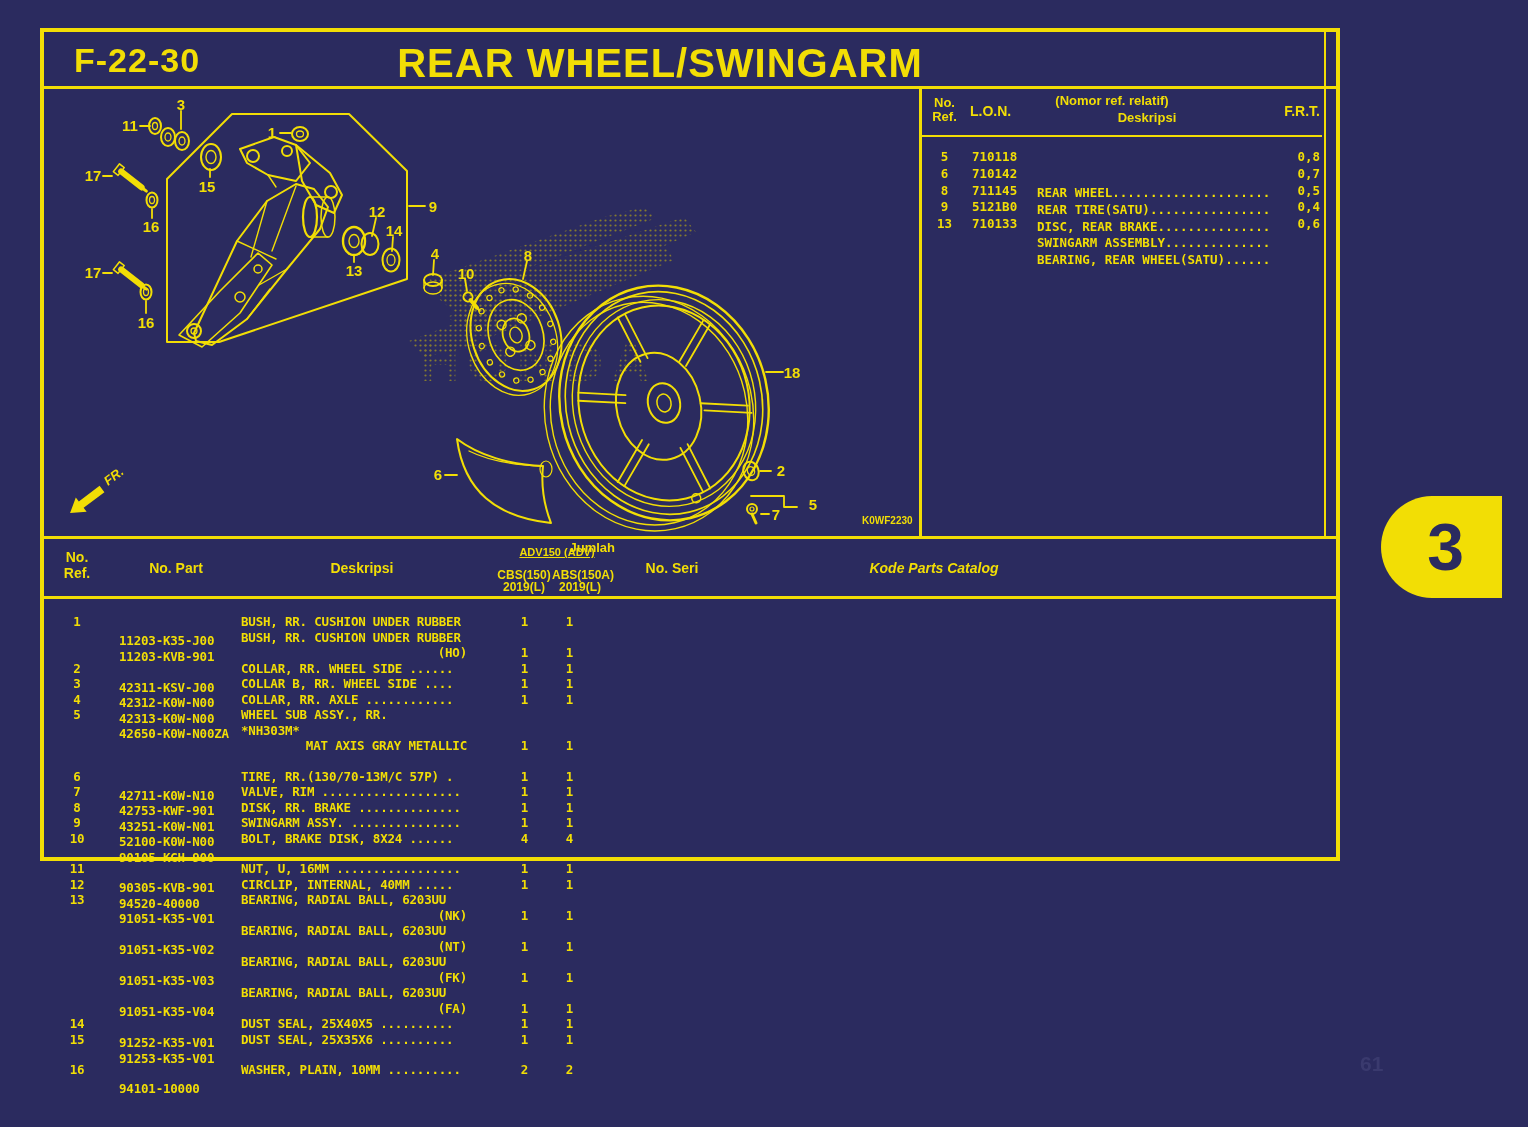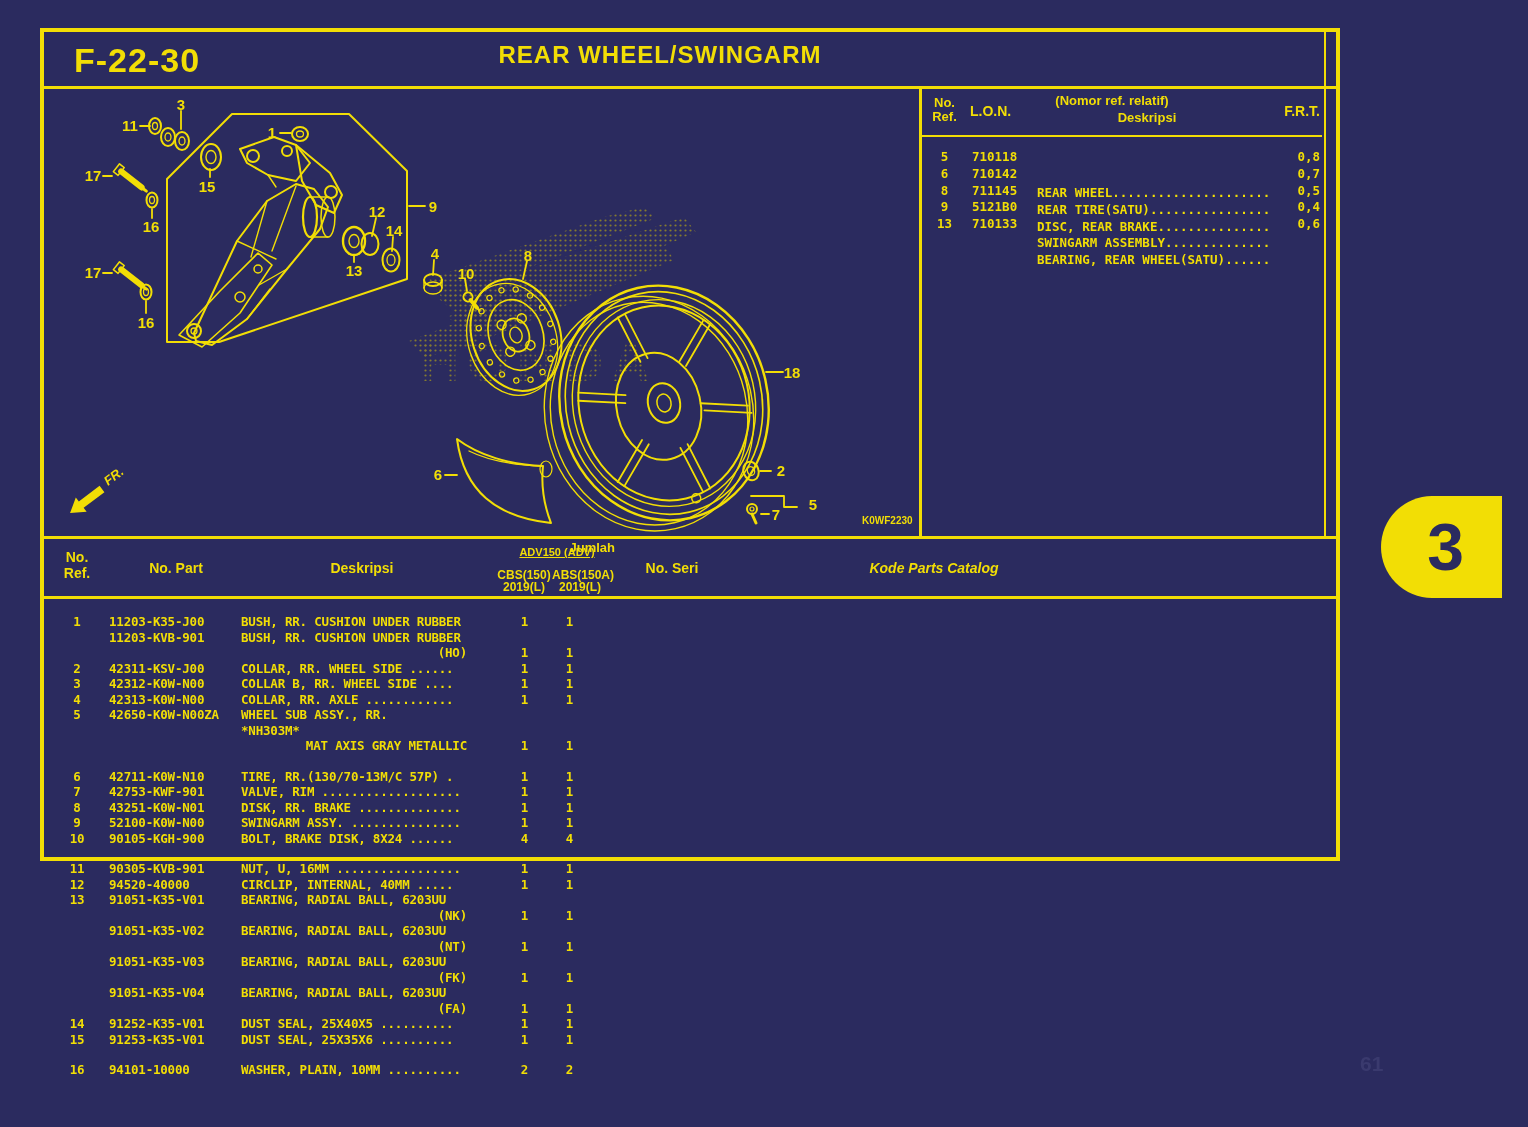--- a/index.html
+++ b/index.html
@@ -9,21 +9,21 @@
     --faint:#3a3a6e;
   }
   html,body{margin:0;padding:0;background:var(--bg);}
   #stage{position:relative;width:1528px;height:1127px;background:var(--bg);overflow:hidden;
          font-family:"Liberation Sans",sans-serif;color:var(--yellow);}
   
   .frame{position:absolute;left:40px;top:28px;width:1300px;height:833px;
          border:4px solid var(--yellow);box-sizing:border-box;}
   .titlebar{position:absolute;left:0;top:0;width:100%;height:57px;border-bottom:3px solid var(--yellow);box-sizing:border-box;}
   .page-code{position:absolute;left:30px;top:9px;font-size:34px;font-weight:bold;letter-spacing:1px;}
-  .page-title{position:absolute;left:0;right:60px;top:9px;text-align:center;font-size:24px;font-weight:bold;letter-spacing:1px;}
+  .page-title{position:absolute;left:0;right:60px;top:9px;text-align:center;font-size:40px;font-weight:bold;letter-spacing:1px;}
   .inner-vline{position:absolute;left:1280px;top:0;width:2px;height:507px;background:var(--yellow);}
   .vdivider{position:absolute;left:875px;top:57px;width:3px;height:450px;background:var(--yellow);}
 
   
   .diagram{position:absolute;left:0;top:57px;width:875px;height:447px;}
   .diagram svg{position:absolute;left:0;top:0;}
   .callout{position:absolute;transform:translate(-50%,-50%);font-size:15px;font-weight:bold;
            color:var(--yellow);font-family:"Liberation Sans",sans-serif;white-space:nowrap;}
 
   
@@ -39,21 +39,21 @@
 
   
   .hdivider{position:absolute;left:0;top:504px;width:100%;height:3px;background:var(--yellow);}
   .parts-header{position:absolute;left:0;top:507px;width:100%;height:60px;border-bottom:3px solid var(--yellow);box-sizing:border-box;font-weight:bold;}
   .ph{position:absolute;font-size:14px;}
   .ph-small{font-size:12px;}
   .parts-body{position:absolute;left:0;top:570px;width:100%;bottom:0;padding-top:12px;box-sizing:border-box;}
   .prow{position:relative;height:15.5px;font-family:"DejaVu Sans Mono",monospace;font-size:12.5px;font-weight:bold;letter-spacing:-0.2px;}
   .pgap{height:15px;}
   .c-ref{position:absolute;left:8px;width:50px;text-align:center;}
-  .c-part{position:absolute;left:65px;width:130px;white-space:nowrap;}
+  .c-part{position:absolute;left:75px;width:130px;white-space:nowrap;margin-top:19px;}
   .c-desc{position:absolute;left:197px;width:226px;white-space:nowrap;}
   .c-desc.right{text-align:right;}
   .c-q1{position:absolute;left:458px;width:45px;text-align:center;}
   .c-q2{position:absolute;left:503px;width:45px;text-align:center;}
 
   
   .page-tab{position:absolute;left:1381px;top:496px;width:121px;height:102px;background:var(--yellow);
             border-radius:54px 0 0 54px;display:flex;align-items:center;justify-content:center;}
   .page-tab span{color:var(--navy);font-size:66px;font-weight:bold;font-family:"Liberation Sans",sans-serif;padding-left:8px;}
 

